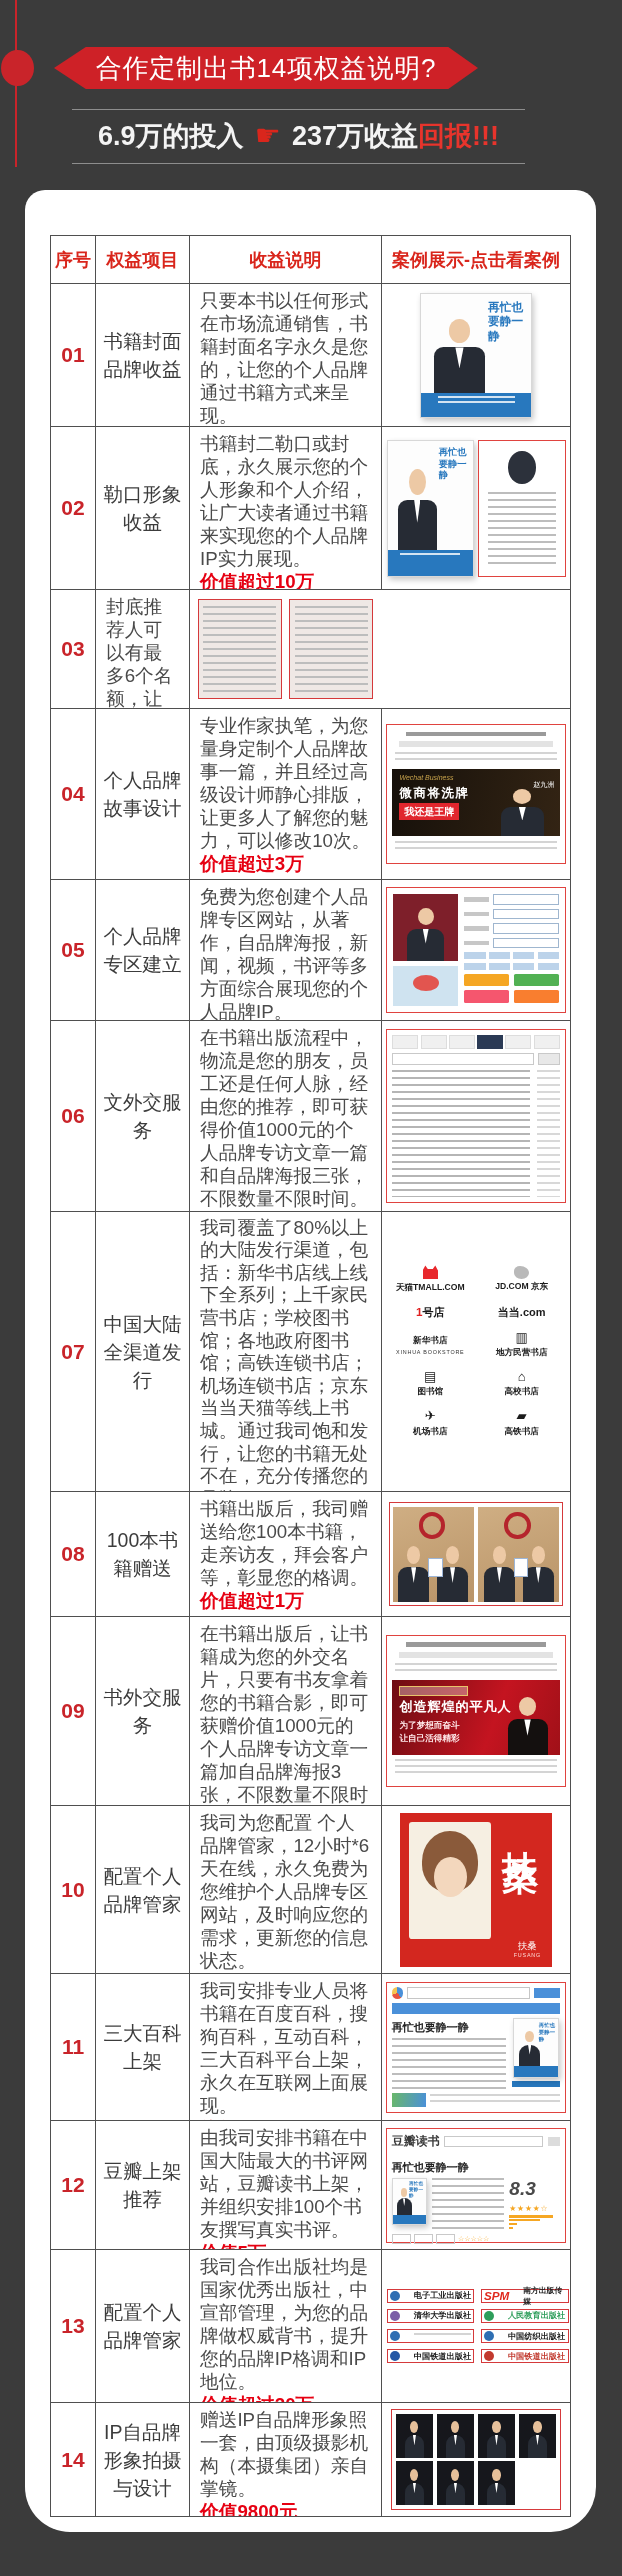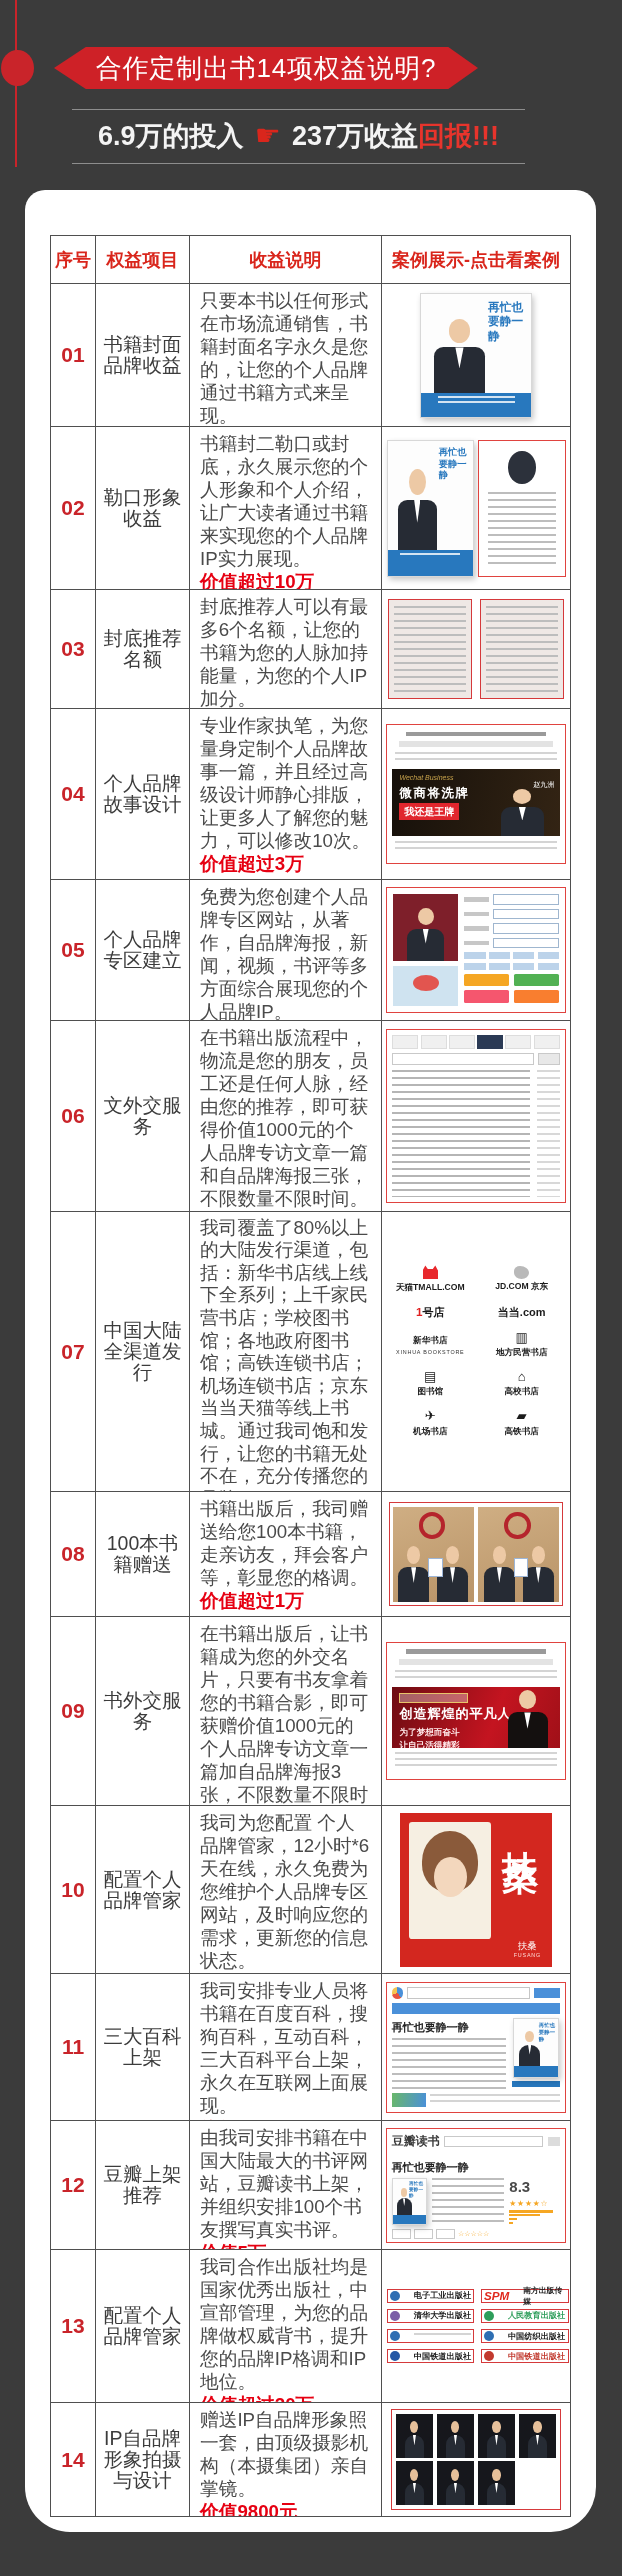--- a/index.html
+++ b/index.html
@@ -35,21 +35,21 @@
     position:absolute;left:25px;top:45px;width:519px;
     border:1.6px solid #4f4f4f;
   }
   .tr{display:grid;grid-template-columns:44px 94px 192px 1fr;border-top:1.6px solid #4f4f4f;}
   .tr:first-child{border-top:none;}
   .td{border-left:1.6px solid #4f4f4f;overflow:hidden;display:flex;flex-direction:column;align-items:center;justify-content:center;}
   .td:first-child{border-left:none;}
   .thead{height:47px;}
   .thead .td{font-size:18px;font-weight:bold;color:#d9261c;}
   .no{font-size:21px;font-weight:bold;color:#c9242a;}
-  .item{font-size:19.5px;color:#3c3c3c;text-align:center;line-height:21px;padding:0 4.7px;}
+  .item{font-size:19.5px;color:#3c3c3c;text-align:center;line-height:28px;padding:0 4.7px;}
   .desc{align-items:flex-start;justify-content:center;padding:4.7px 10px;font-size:18.7px;line-height:23px;color:#4a4a4a;display:block;box-sizing:border-box;}
   .desc .dtext{display:inline;}
   .desc .val{display:block;color:#e60012;font-weight:bold;}
   .desc .val.inline{display:inline;}
   .tight{line-height:22.6px;}
   .case{padding:6.2px;box-sizing:border-box;}
   
   .h1{height:142px}.h2{height:162px}.h3{height:118px}.h4{height:170px}.h5{height:140px}
   .h6{height:190px}.h7{height:279px}.h8{height:124px}.h9{height:188px}.h10{height:167px}
   .h11{height:146px}.h12{height:128px}.h13{height:152px}.h14{height:113px}
@@ -78,21 +78,21 @@
   .art{width:180px;background:#fff;padding:4.7px;}
   .art .tl{height:4.7px;margin:1.6px 14px 4.7px;background:#9a9a9a;}
   .art .meta{height:6.2px;margin:0 7.8px 4.7px;background:#e3e3e3;}
   .art .para{height:12.4px;margin:0 3.1px 4.7px;}
   .banner-dark{position:relative;height:67px;background:linear-gradient(100deg,#16100a,#332414);overflow:hidden;}
   .banner-dark .en{position:absolute;left:7.8px;top:4.7px;color:#c9a44c;font-size:7px;font-style:italic;}
   .banner-dark .l1{position:absolute;left:7.8px;top:15.6px;color:#fff;font-size:12.4px;font-weight:bold;letter-spacing:1.6px;}
   .banner-dark .l2{position:absolute;left:7.8px;top:34px;background:#e0262d;color:#fff;font-size:10px;font-weight:bold;padding:1.6px 4.7px;}
   .banner-dark .nm{position:absolute;right:6.2px;top:11px;color:#fff;font-size:7px;}
   .banner-dark .person{position:absolute;right:11px;bottom:0;width:54px;height:50px;}
-  .banner-red{position:relative;height:61px;background:linear-gradient(110deg,#6d0c12,#c41420 60%,#a01018);overflow:hidden;}
+  .banner-red{position:relative;height:75px;background:linear-gradient(110deg,#6d0c12,#c41420 60%,#a01018);overflow:hidden;}
   .banner-red .tag{position:absolute;left:7.8px;top:6.2px;width:67px;height:7.8px;background:rgba(255,255,255,.35);border:0.8px solid #e8c46a;}
   .banner-red .l1{position:absolute;left:7.8px;top:18.7px;color:#fff;font-size:13.2px;font-weight:bold;letter-spacing:0.8px;}
   .banner-red .l2{position:absolute;left:7.8px;top:40px;color:#ffe9ea;font-size:8.6px;font-weight:bold;}
   .banner-red .l3{position:absolute;left:7.8px;top:53px;color:#ffe9ea;font-size:8.6px;font-weight:bold;}
   .banner-red .person{position:absolute;right:7.8px;bottom:0;width:50px;height:61px;}
   .banner-red .person .pb{background:#14100f;}
   .web5{width:180px;height:126px;display:flex;gap:6.2px;padding:6.2px;}
   .web5 .lcol{width:65px;display:flex;flex-direction:column;gap:4.7px;}
   .web5 .photo-red{height:67px;background:#7e1f2a;position:relative;}
   .web5 .photo-red .person{position:absolute;left:14%;bottom:0;width:72%;height:84%;}
@@ -160,21 +160,21 @@
   .douban .hd{display:flex;align-items:center;gap:4.7px;}
   .douban .brand{font-size:12px;font-weight:bold;color:#3a3a3a;}
   .douban .sb{flex:1;height:9.3px;border:0.8px solid #c9c9c9;}
   .douban .go{width:12.4px;height:9.3px;background:#dcdcdc;}
   .douban .nav{height:4.7px;margin:1.6px 0;}
   .douban .ttl{font-size:11px;font-weight:bold;color:#222;}
   .douban .bd{flex:1;display:flex;gap:5.4px;}
   .douban .bcov{width:33px;height:45px;}
   .douban .mid{flex:1;}
   .douban .rt{width:51px;}
-  .douban .score{font-size:15px;font-weight:bold;color:#494949;}
+  .douban .score{font-size:19px;font-weight:bold;color:#494949;font-style:italic;}
   .douban .stars{color:#f5a623;font-size:7.8px;letter-spacing:0.8px;}
   .douban .bar{height:2.3px;background:#f6a723;margin:1.6px 0;}
   .douban .acts{display:flex;gap:3.1px;align-items:center;}
   .douban .acts i{width:17px;height:7.8px;border:0.8px solid #c9c9c9;}
   .douban .acts .st{color:#f5a623;font-size:7px;border:none;width:auto;height:auto;}
   .pubgrid{width:179px;display:grid;grid-template-columns:1fr 1fr;gap:6.2px;}
   .pub{height:14px;border:1.6px solid #d5393b;display:flex;align-items:center;justify-content:center;gap:14px;padding:0 2.3px;box-sizing:border-box;background:#fff;}
   .pub .nm{font-size:8.2px;font-weight:bold;color:#1c1c1c;font-family:"Liberation Serif","DejaVu Serif",serif;white-space:nowrap;}
   .pub .mk{width:10px;height:10px;border-radius:50%;flex:0 0 auto;}
   .mk-pur{background:#7b5ea7;}.mk-grn{background:#2e9e5b;border-radius:2.3px;}
@@ -254,21 +254,20 @@
           <div class="pg">
             <div class="av"></div>
             <div class="tx lines"></div>
           </div>
         </div>
       </div>
     </div>
 
     <div class="tr h3">
       <div class="td no">03</div>
-      <div class="td item">封底推荐名额</div>
       <div class="td desc"><span class="dtext">封底推荐人可以有最多6个名额，让您的书籍为您的人脉加持能量，为您的个人IP加分。</span></div>
       <div class="td case">
         <div class="scans">
           <div class="scan">
               <div class="in lines"></div>
             </div>
           <div class="scan">
               <div class="in lines"></div>
             </div>
         </div>

